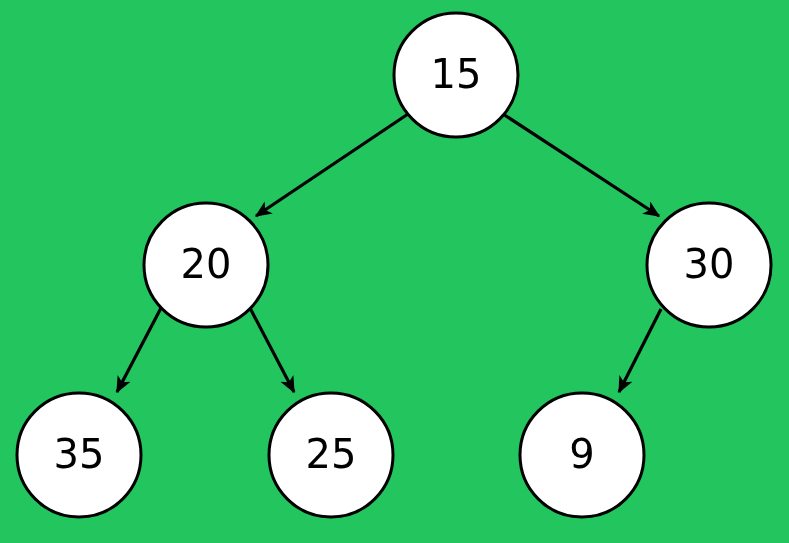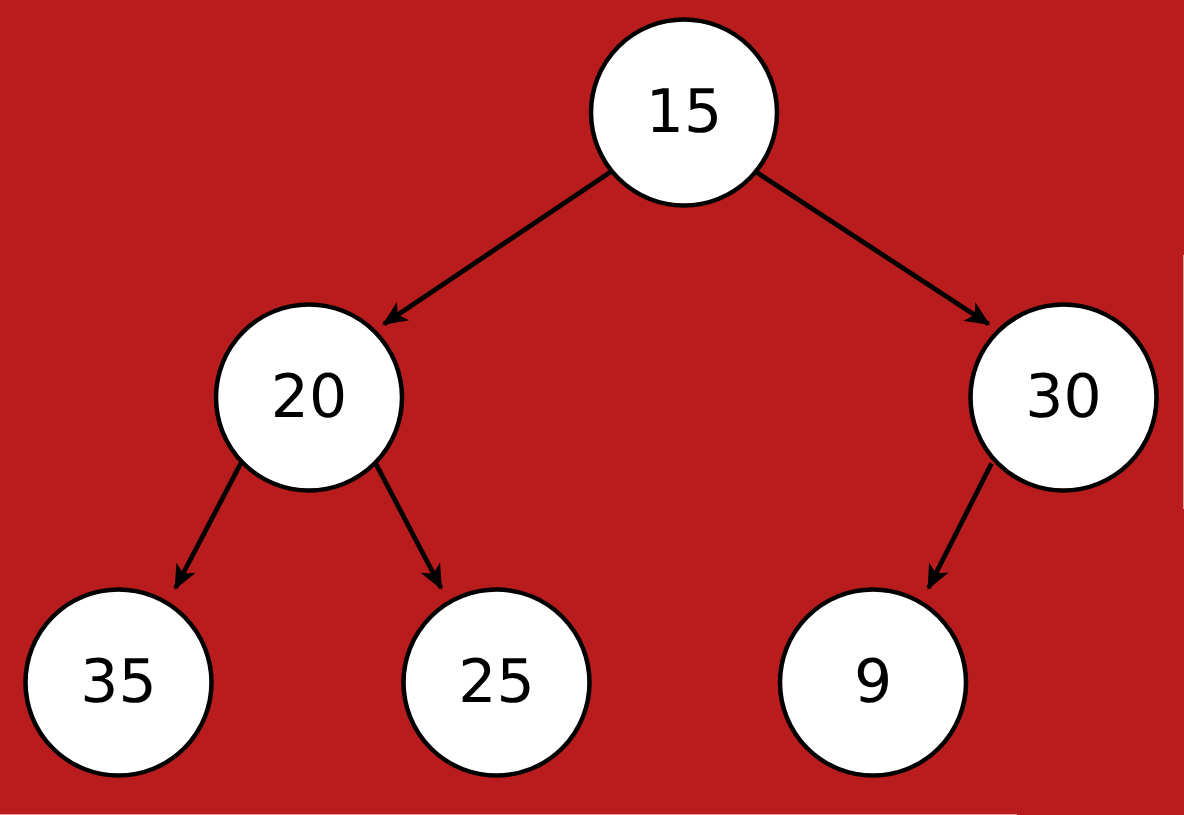--- a/index.html
+++ b/index.html
@@ -11,21 +11,21 @@
   body {
     width: 789px;
     height: 543px;
     overflow: hidden;
     font-family: "DejaVu Sans", "Liberation Sans", sans-serif;
   }
   #diagram-canvas {
     position: relative;
     width: 789px;
     height: 543px;
-    background: #b91c1c;
+    background: #22c55e;
   }
   #tree-svg {
     display: block;
     width: 789px;
     height: 543px;
   }
   .node-circle {
     fill: #ffffff;
     stroke: #000000;
     stroke-width: 3;

